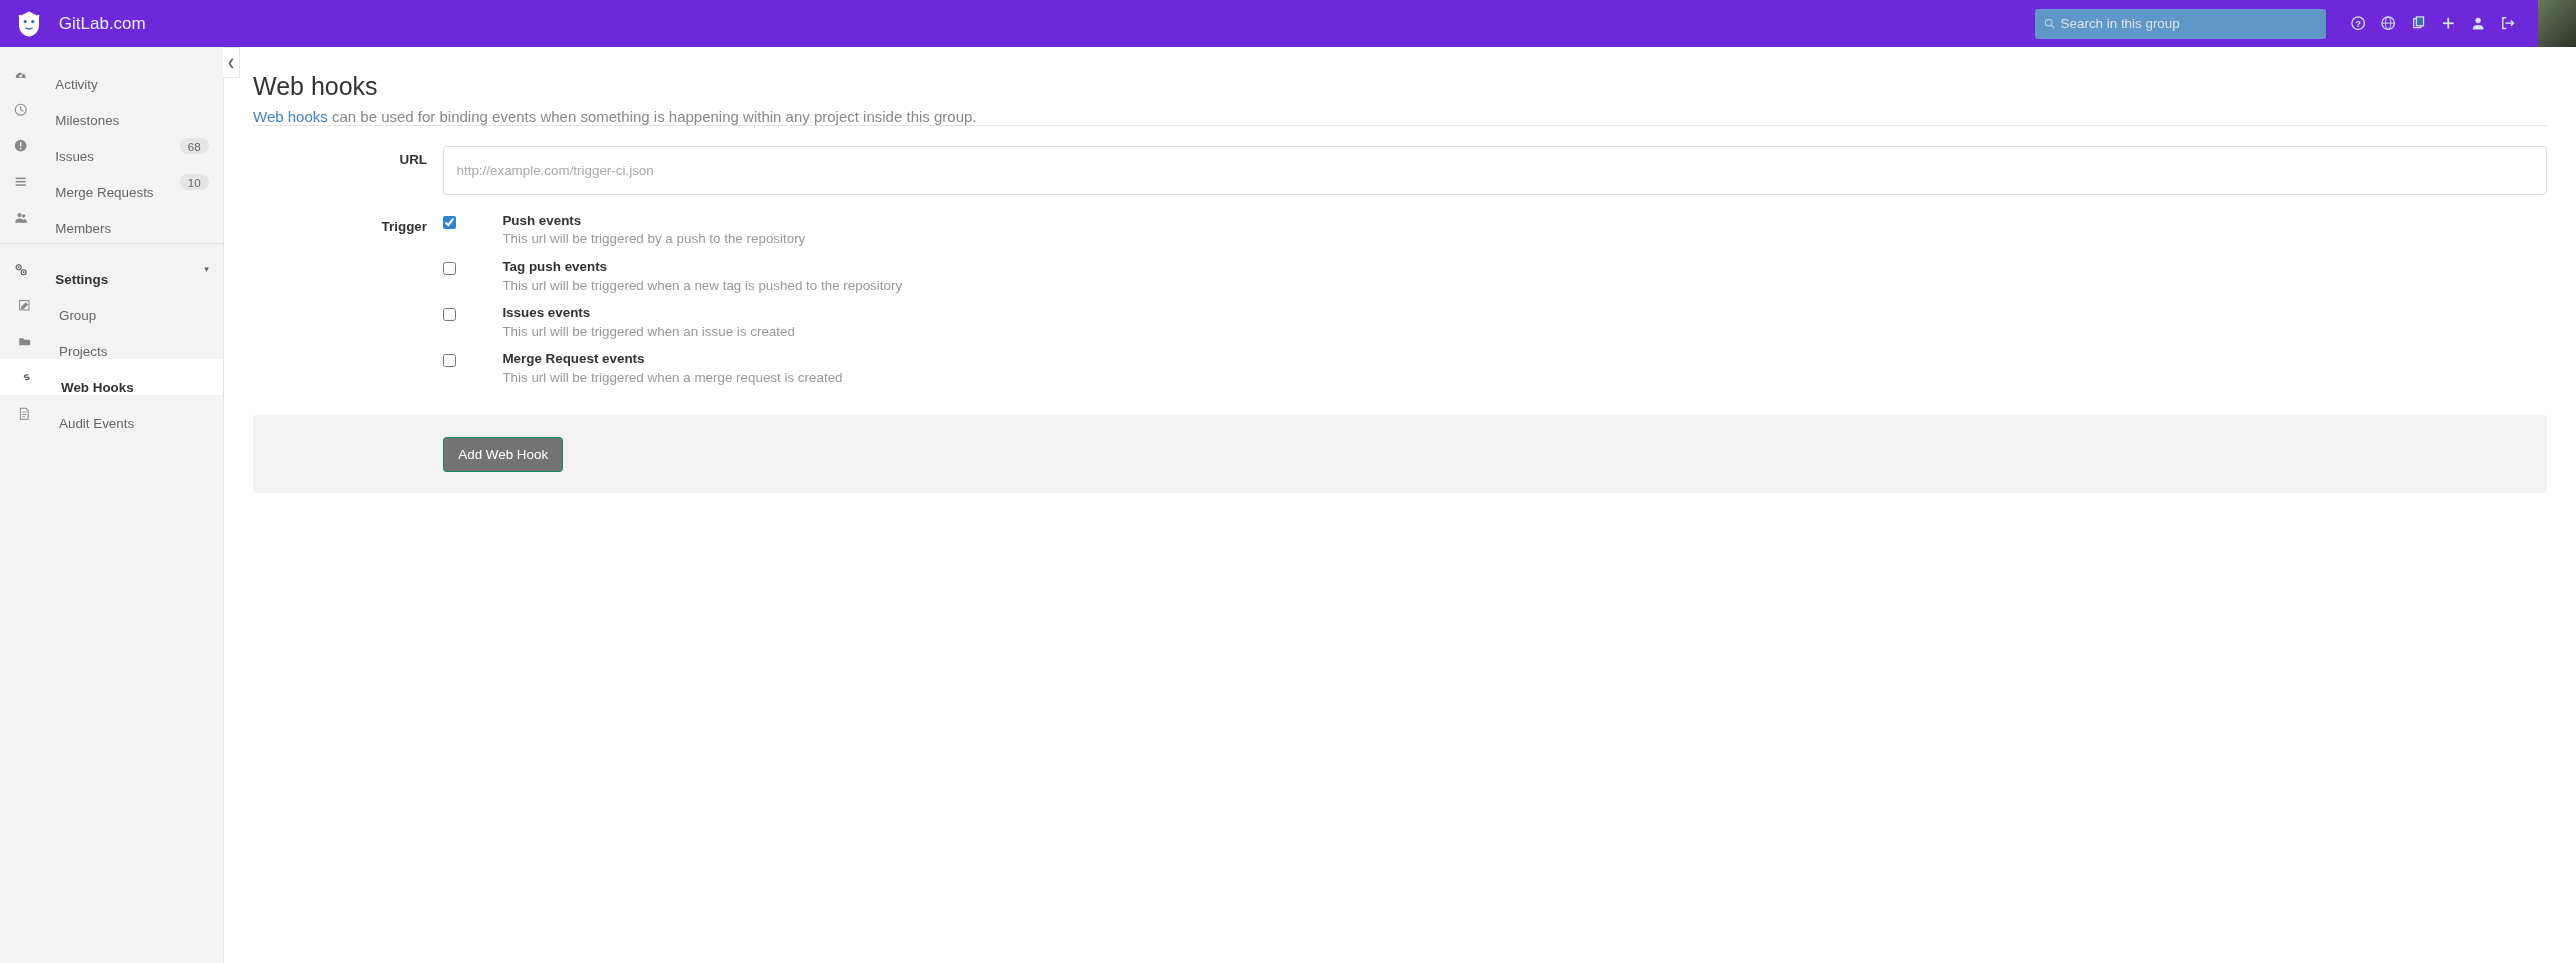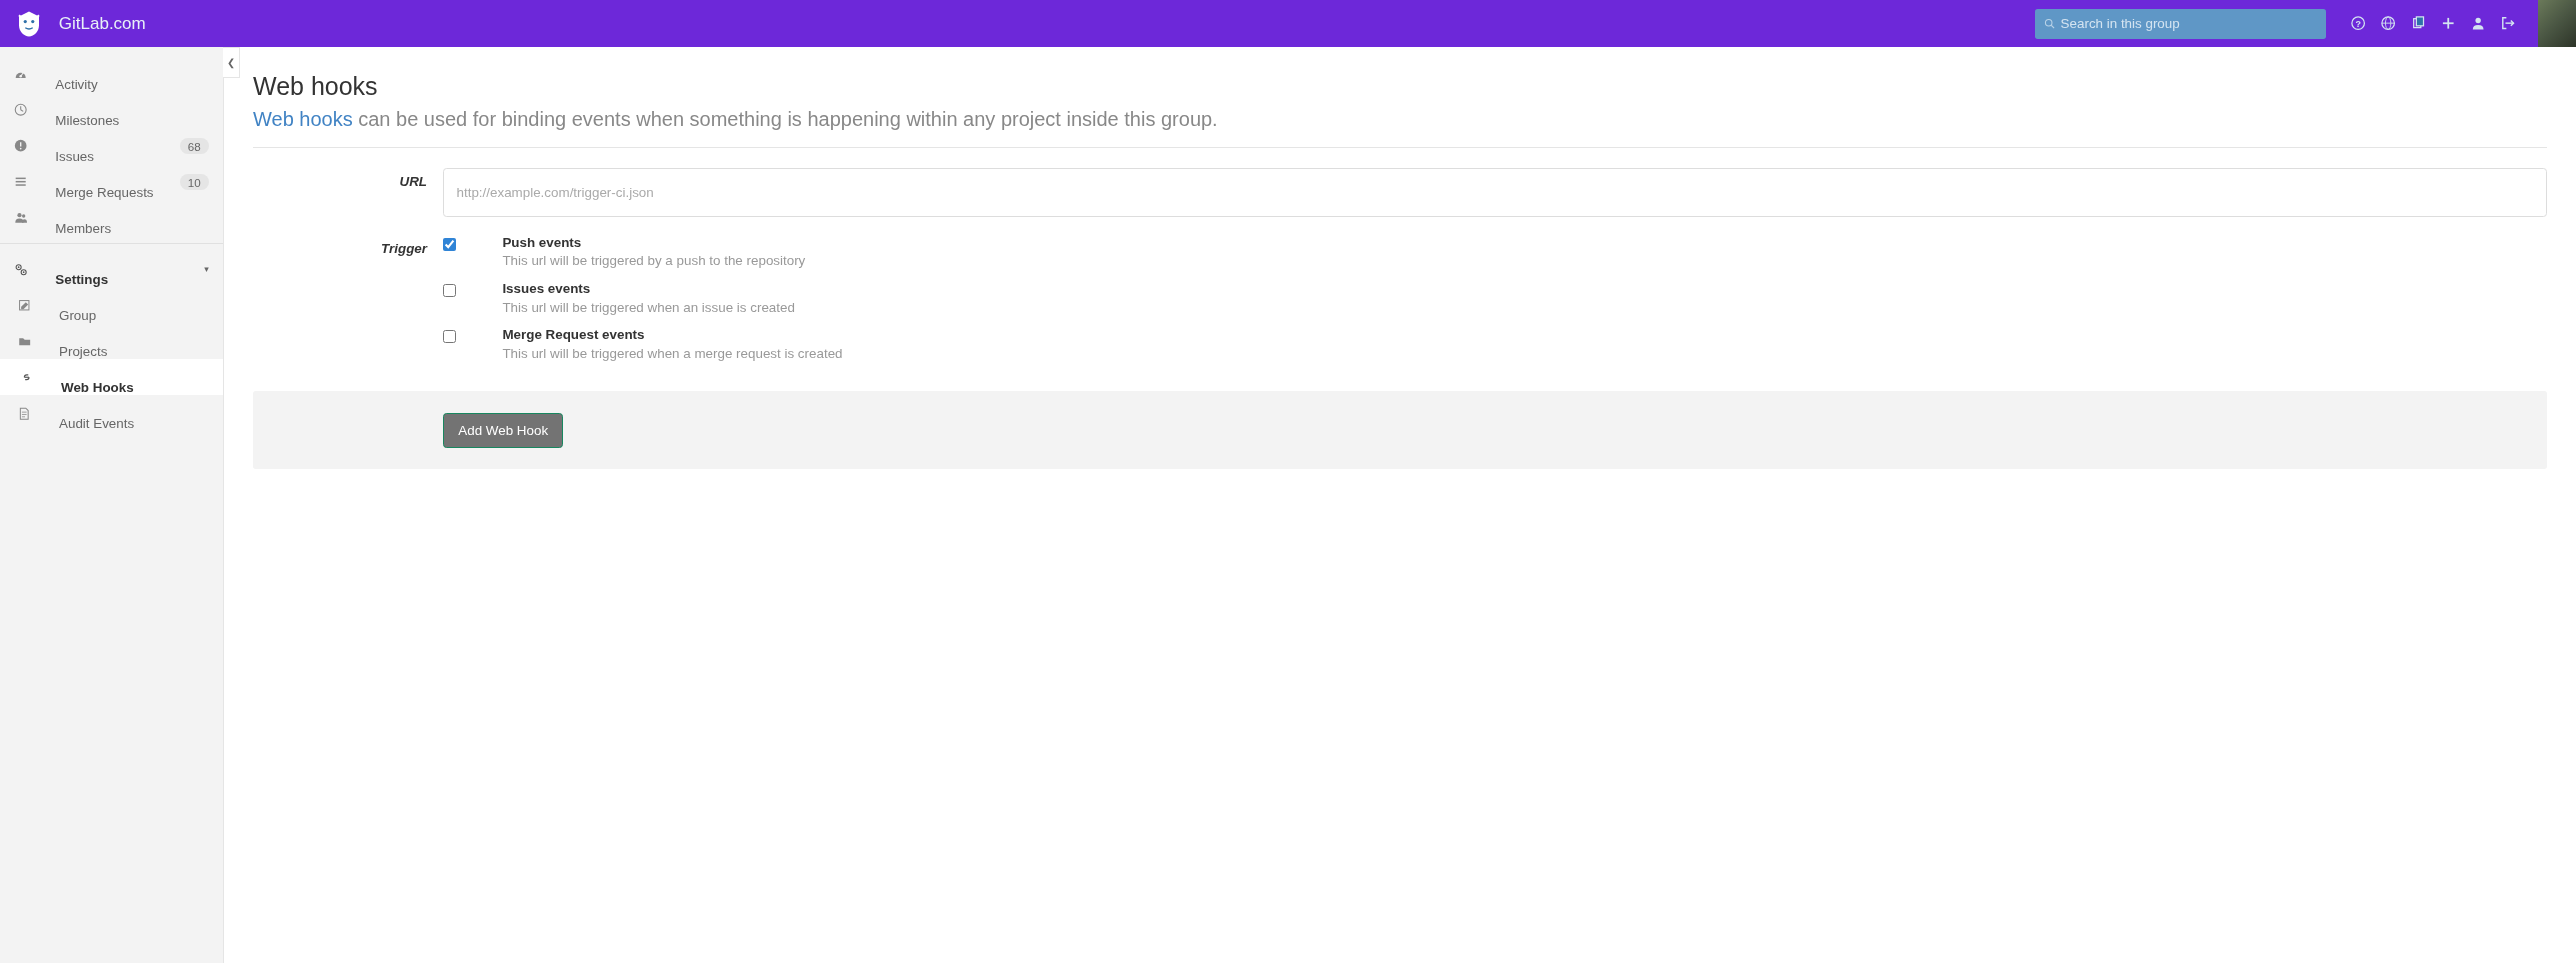--- a/index.html
+++ b/index.html
@@ -23,25 +23,25 @@
 .nav-item .ni { width:41px; color:#888; display:flex; align-items:center; }
 .nav-item .nt { flex:1;margin-top:20px; }
 .nav-item.bold .nt { font-weight:600; color:#333; }
 .nav-item.active .nt { font-weight:700; }
 .nav-item .badge { background:#e5e5e5; color:#666; border-radius:9px; padding:1.8px 8px; font-size:11.6px; }
 .nav-item .chev { font-size:9px; margin-left:3.6px; color:#666; }
 .nav-sep { border-top:0.9px solid #e0e0e0; margin:7.2px 0; }
 .sub .nav-item { padding-left:18px; }
 .main { flex:1; padding:25px 29px; }
 h1.page-title { font-size:25px; font-weight:400; color:#333; margin-bottom:7.2px; }
-.desc { color:#888; font-size:20px; margin-bottom:16px; }
+.desc { color:#888; font-size:15px; }
 .desc a { color:#4183c4; text-decoration:none; }
 .divider { border-top:0.9px solid #e5e5e5; margin-bottom:19.7px; }
 .form-row { display:flex; margin-bottom:18px; }
-.form-label { width:190px; text-align:right; padding-right:16px; padding-top:6.3px; font-weight:600; color:#333; font-size:13.4px;font-style:italic; }
+.form-label { width:190px; text-align:right; padding-right:16px; padding-top:6.3px; font-weight:600; color:#333; font-size:13.4px; }
 .form-control { flex:1; }
 .form-control input[type=text] { width:100%; height:49px; border:0.9px solid #ddd; border-radius:3.6px; padding:0 12.5px; font-size:13.4px; color:#333; }
 .form-control input[type=text]::placeholder { color:#aaa; }
 .trigger-item { display:flex; align-items:flex-start; margin-bottom:12.5px;gap:37px; }
 .trigger-item input[type=checkbox] { width:13.4px; height:13.4px; margin-top:2.7px; margin-right:9px; cursor:pointer; }
 .trigger-item input[type=checkbox].checked { accent-color:#3084d6; }
 .trigger-text strong { display:block; font-size:13.4px; color:#333; font-weight:600; margin-bottom:3.6px; }
 .trigger-text .hint { color:#999; font-size:13.4px; }
 .submit-area { background:#f3f3f3; padding:21.5px 0 21.5px 190px; margin-top:7.2px; border-radius:2.7px; }
 .btn-primary { background:#737373; color:#fff; border:0.9px solid #17875f; border-radius:3.6px; padding:9px 14.3px; font-size:13.4px; cursor:pointer; }
@@ -251,20 +251,27 @@
           <div class="trigger-item">
             <input type="checkbox" class="checked" checked="" style="">
             <div class="trigger-text">
               <strong>Push events</strong>
               <div class="hint">This url will be triggered by a push to the repository</div>
             </div>
           </div>
           <div class="trigger-item">
             <input type="checkbox" style="">
             <div class="trigger-text">
+              <strong>Tag push events</strong>
+              <div class="hint">This url will be triggered when a new tag is pushed to the repository</div>
+            </div>
+          </div>
+          <div class="trigger-item">
+            <input type="checkbox" style="">
+            <div class="trigger-text">
               <strong>Issues events</strong>
               <div class="hint">This url will be triggered when an issue is created</div>
             </div>
           </div>
           <div class="trigger-item">
             <input type="checkbox" style="">
             <div class="trigger-text">
               <strong>Merge Request events</strong>
               <div class="hint">This url will be triggered when a merge request is created</div>
             </div>

